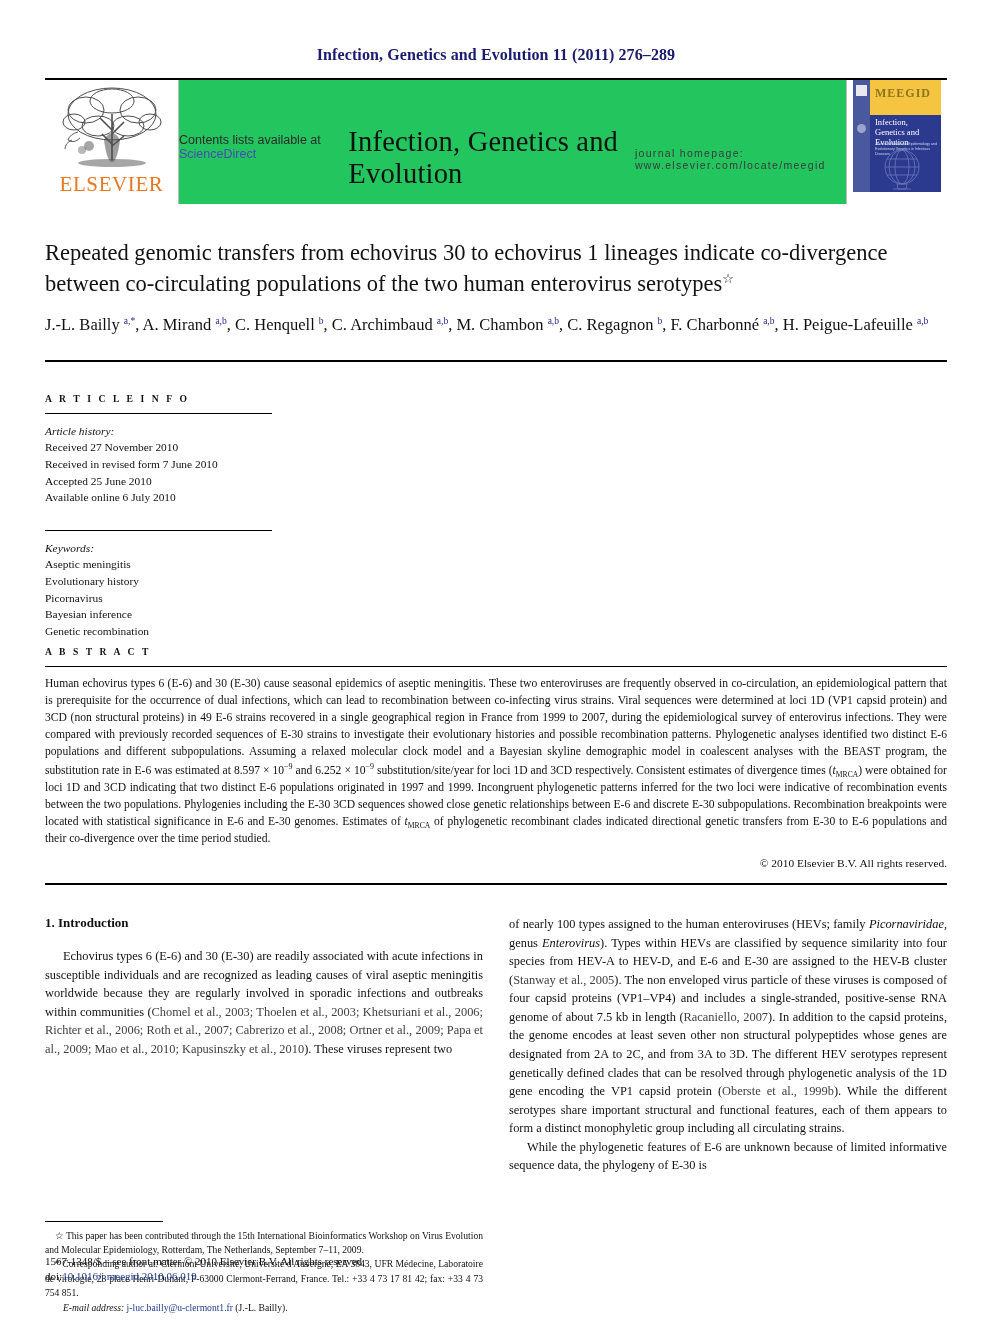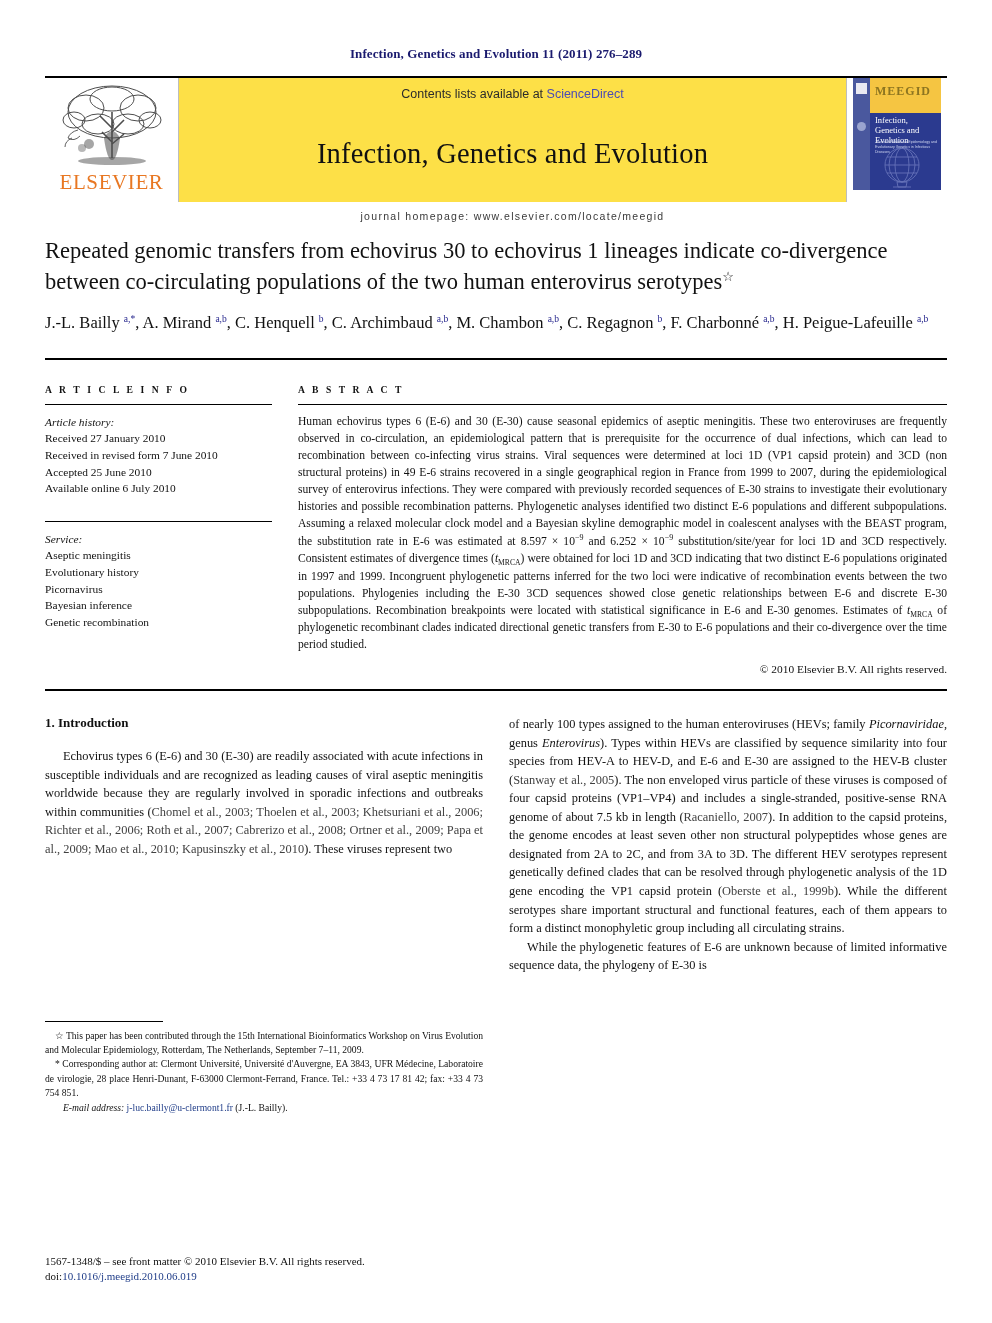--- a/index.html
+++ b/index.html
@@ -21,21 +21,21 @@
     position: relative;
     box-sizing: border-box;
     padding: 0 45px;
   }
 
   
   .running-head {
     text-align: center;
     font-family: "Liberation Serif", serif;
     font-weight: bold;
-    font-size: 13px;
+    font-size: 16px;
     color: #1a1a6e;
     padding-top: 46px;
     letter-spacing: 0.1px;
   }
 
   
   .masthead {
     margin-top: 14px;
     border-top: 2.5px solid #000;
     display: flex;
@@ -58,25 +58,25 @@
   .elsevier-word {
     font-family: "Liberation Serif", serif;
     font-size: 21px;
     letter-spacing: 0.6px;
     color: #E87722;
     line-height: 1;
     margin-top: -2px;
   }
   .masthead-center {
     flex: 1 1 auto;
-    background: #fde047;
+    background: #22c55e;
     border-left: 1px solid #bdbdbd;
     border-right: 1px solid #bdbdbd;
     display: flex;
-    flex-direction: column;
+    flex-direction: row;
     align-items: center;
     justify-content: flex-start;
     padding-top: 9px;
     box-sizing: border-box;
     gap: 15px;
   }
   .contents-line {
     font-family: "Liberation Sans", sans-serif;
     font-size: 12.5px;
     color: #2b2b2b;
@@ -215,21 +215,22 @@
     font-size: 7.5px;
   }
 
   
   .info-rule-top {
     border-top: 2.5px solid #000;
     margin-top: 22px;
   }
   .info-abstract {
     display: flex;
-    margin-top: 24px;
+    flex-direction: column;
+    margin-top: 31px;
   }
   .col-info {
     width: 253px;
     flex: 0 0 253px;
     padding-right: 26px;
     box-sizing: border-box;
   }
   .col-abstract {
     flex: 1 1 auto;
   }
@@ -283,21 +284,21 @@
   }
   .abs-rule-bottom {
     border-top: 2.5px solid #000;
     margin-top: 14px;
   }
 
   
   .body-cols {
     display: flex;
     flex-direction: row;
-    margin-top: 24px;
+    margin-top: 30px;
     column-gap: 26px;
   }
   .bcol {
     width: 438px;
     flex: 0 0 438px;
     position: relative;
   }
   .h2 {
     font-family: "Liberation Serif", serif;
     font-weight: bold;
@@ -446,28 +447,28 @@
   </div>
 
   <div class="info-rule-top"></div>
   <div class="info-abstract">
 
     <div class="col-info">
       <div class="sec-head">A R T I C L E   I N F O</div>
       <div class="thin-rule"></div>
       <div class="info-group">
         <span class="lbl">Article history:</span>
-        <span>Received 27 January 2010</span><br>
+        <span>Received 27 November 2010</span><br>
         <span>Received in revised form 7 June 2010</span><br>
         <span>Accepted 25 June 2010</span><br>
         <span>Available online 6 July 2010</span>
       </div>
       <div class="info-sep"></div>
       <div class="info-group">
-        <span class="lbl">Service:</span>
+        <span class="lbl">Keywords:</span>
         <span>Aseptic meningitis</span><br>
         <span>Evolutionary history</span><br>
         <span>Picornavirus</span><br>
         <span>Bayesian inference</span><br>
         <span>Genetic recombination</span>
       </div>
     </div>
 
     <div class="col-abstract">
       <div class="sec-head">A B S T R A C T</div>

